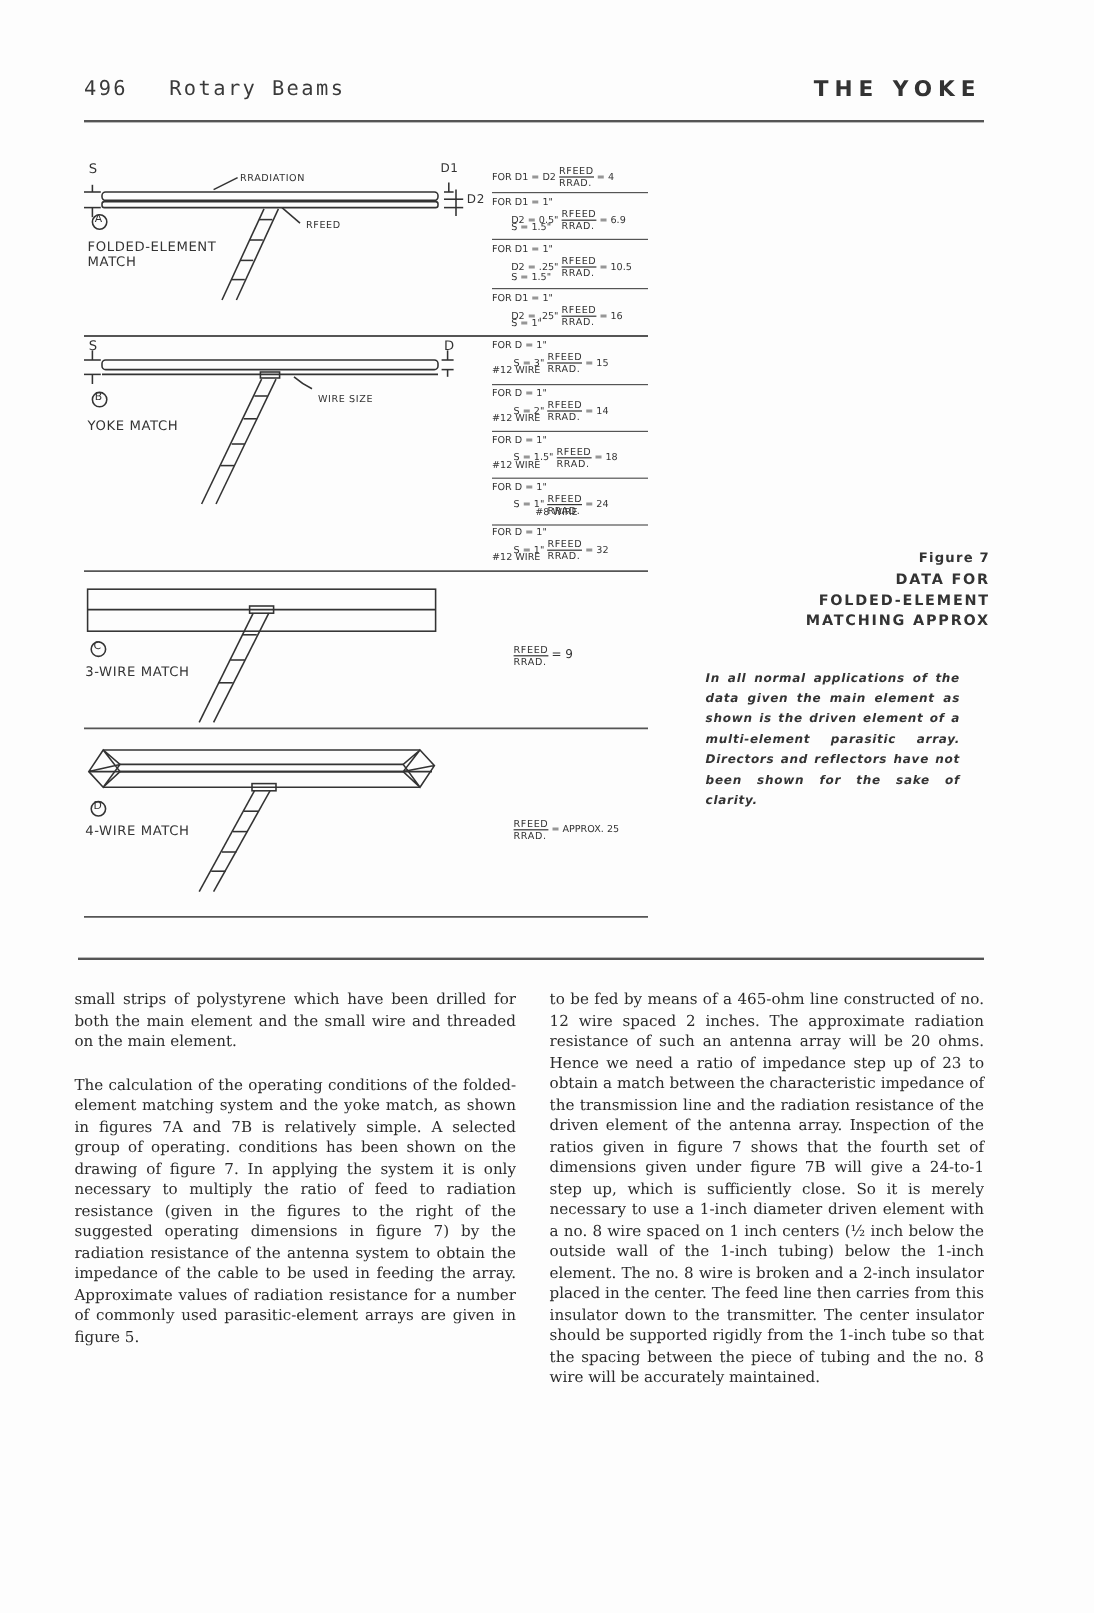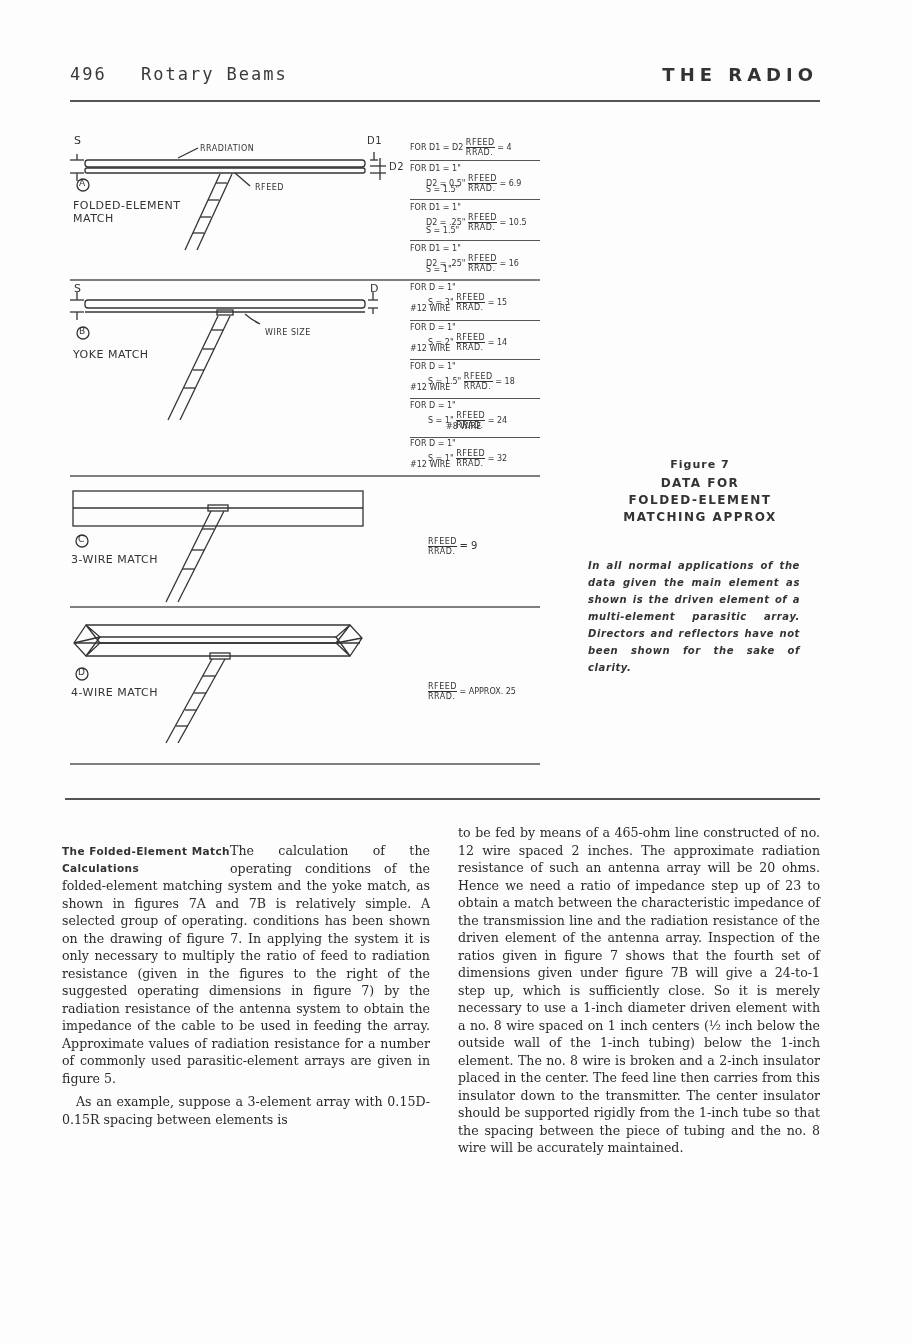--- a/index.html
+++ b/index.html
@@ -11,38 +11,38 @@
   .rule { background: #555; height: 2px; }
   .fig-svg { position: absolute; left: 60px; top: 120px; width: 500px; height: 660px; }
   .lbl { font-family: "DejaVu Sans", sans-serif; color: #333; font-size: 11px; letter-spacing: 0.5px; }
   .tbl { font-family: "DejaVu Sans", sans-serif; color: #333; font-size: 8px; line-height: 10px; }
   .tbl .big { font-size: 10px; }
   .frac { display: inline-block; vertical-align: middle; text-align: left; }
   .frac .num { display: block; border-bottom: 1px solid #333; font-size: 8px; line-height: 9px; letter-spacing: 0.5px; }
   .frac .den { display: block; font-size: 8px; line-height: 9px; letter-spacing: 0.5px; }
   .cell { position: absolute; left: 410px; width: 130px; }
   .cell-rule { position: absolute; left: 410px; width: 130px; height: 1px; background: #555; }
-  .caption { left: 575px; width: 250px; text-align: center; font-family: "DejaVu Sans", sans-serif; color: #333; }
+  .caption { left: 575px; width: 250px; text-align: right; font-family: "DejaVu Sans", sans-serif; color: #333; }
   .caption .fig { font-size: 11px; font-weight: bold; letter-spacing: 1px; top: 0; }
   .caption .title { font-size: 12px; font-weight: bold; letter-spacing: 1.5px; line-height: 17px; margin-top: 4px; }
   .note { left: 588px; width: 212px; font-family: "DejaVu Sans", sans-serif; font-style: italic; font-weight: bold; font-size: 10px; line-height: 17px; color: #333; text-align: justify; letter-spacing: 0.6px; }
   .col { position: absolute; width: 368px; font-family: "DejaVu Serif", serif; font-size: 12.6px; line-height: 17.5px; color: #2a2a2a; text-align: justify; }
   .col p { margin: 0; }
   .col p.indent { text-indent: 14px; margin-top: 6px; }
   .sidehead { float: left; width: 168px; font-family: "DejaVu Sans", sans-serif; font-weight: bold; font-size: 10.5px; line-height: 17px; margin-top: 1px; color: #333; letter-spacing: 0.4px; }
   .gap { height: 18px; }
 </style>
 </head>
 <body>
 
 <div class="abs hdr-left">
   <span class="pg">496</span>
   <span>Rotary Beams</span>
 </div>
-<div class="abs hdr-right">THE RADIO</div>
+<div class="abs hdr-right">THE YOKE</div>
 <div class="abs rule" style="left:70px; top:100px; width:750px;"></div>
 
 <svg class="fig-svg" viewBox="0 0 500 660">
   <g stroke="#333" fill="none" stroke-width="1.3">
 
     <g>
       <rect x="25" y="40" width="280" height="7" rx="3"></rect>
       <rect x="25" y="48" width="280" height="5" rx="2"></rect>
       <line x1="17" y1="34" x2="17" y2="40"></line>
         <line x1="10" y1="40" x2="24" y2="40"></line>
@@ -218,21 +218,20 @@
     <div>DATA FOR</div>
     <div>FOLDED-ELEMENT</div>
     <div>MATCHING APPROX</div>
   </div>
 </div>
 <div class="abs note" style="top:557px;">In all normal applications of the data given the main element as shown is the driven element of a multi-element parasitic array. Directors and reflectors have not been shown for the sake of clarity.</div>
 
 <div class="abs rule" style="left:65px; top:798px; width:755px;"></div>
 
 <div class="col" style="left:62px; top:824px;">
+  <p>small strips of polystyrene which have been drilled for both the main element and the small wire and threaded on the main element.</p>
   <div class="gap"></div>
-  <div class="sidehead">The Folded-Element Match Calculations</div>
   <p>The calculation of the operating conditions of the folded-element matching system and the yoke match, as shown in figures 7A and 7B is relatively simple. A selected group of operating. conditions has been shown on the drawing of figure 7. In applying the system it is only necessary to multiply the ratio of feed to radiation resistance (given in the figures to the right of the suggested operating dimensions in figure 7) by the radiation resistance of the antenna system to obtain the impedance of the cable to be used in feeding the array. Approximate values of radiation resistance for a number of commonly used parasitic-element arrays are given in figure 5.</p>
-  <p class="indent">As an example, suppose a 3-element array with 0.15D-0.15R spacing between elements is</p>
 </div>
 
 <div class="col" style="left:458px; top:824px; width:362px;">
   <p>to be fed by means of a 465-ohm line constructed of no. 12 wire spaced 2 inches. The approximate radiation resistance of such an antenna array will be 20 ohms. Hence we need a ratio of impedance step up of 23 to obtain a match between the characteristic impedance of the transmission line and the radiation resistance of the driven element of the antenna array. Inspection of the ratios given in figure 7 shows that the fourth set of dimensions given under figure 7B will give a 24-to-1 step up, which is sufficiently close. So it is merely necessary to use a 1-inch diameter driven element with a no. 8 wire spaced on 1 inch centers (½ inch below the outside wall of the 1-inch tubing) below the 1-inch element. The no. 8 wire is broken and a 2-inch insulator placed in the center. The feed line then carries from this insulator down to the transmitter. The center insulator should be supported rigidly from the 1-inch tube so that the spacing between the piece of tubing and the no. 8 wire will be accurately maintained.</p>
 </div>
 
 </body></html>

